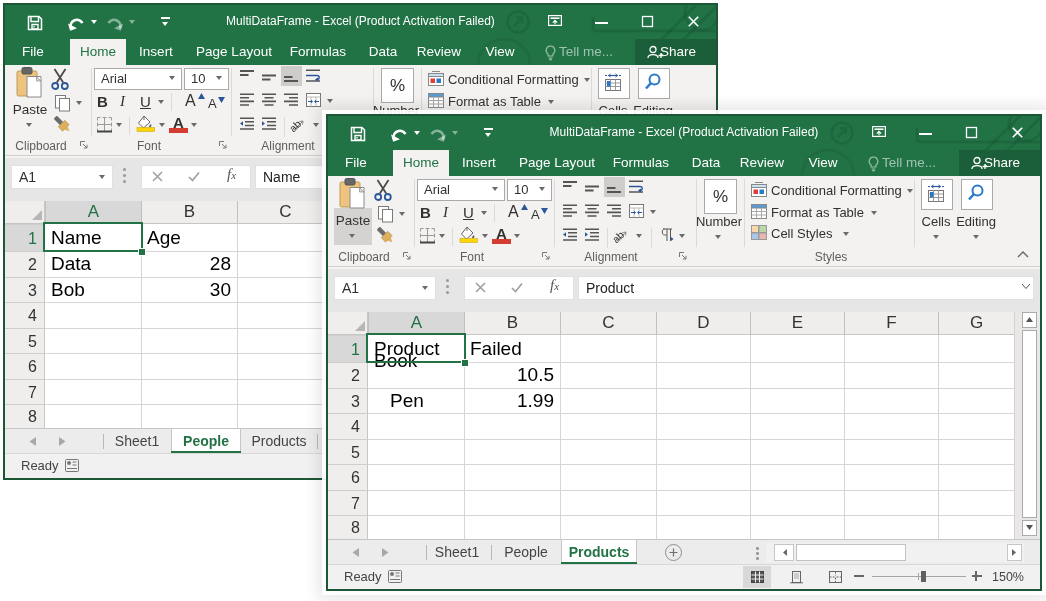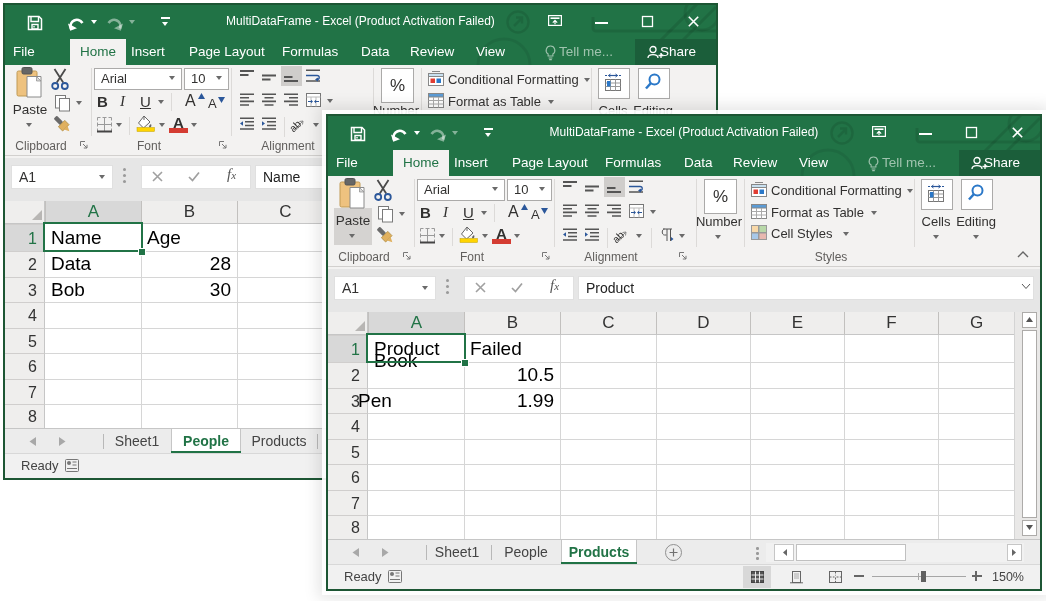--- a/index.html
+++ b/index.html
@@ -3,21 +3,21 @@
 <meta charset="utf-8">
 <style>
 html,body{margin:0;padding:0;}
 body{width:1046px;height:601px;background:#fff;overflow:hidden;position:relative;
   font-family:"Liberation Sans",sans-serif;-webkit-font-smoothing:antialiased;}
 .win{position:absolute;background:#f3f2f1;}
 .abs{position:absolute;}
 .tb{position:absolute;left:0;top:0;right:0;height:36px;overflow:hidden;}
 .tabrow{position:absolute;left:0;top:36px;right:0;height:26px;}
 .ttl{position:absolute;top:0;height:36px;line-height:37px;color:#fff;font-size:12px;text-align:center;white-space:nowrap;}
-.tab{position:absolute;top:0;height:26px;line-height:26px;color:#fff;font-size:13.5px;text-align:left;}
+.tab{position:absolute;top:0;height:26px;line-height:26px;color:#fff;font-size:13.5px;text-align:center;}
 .hometab{position:absolute;top:0;height:26px;background:#f3f2f1;color:#217346;font-size:13.5px;line-height:26px;text-align:center;}
 .ribbon{position:absolute;left:0;top:62px;right:0;height:90px;background:#f3f2f1;border-bottom:1px solid #d2d0ce;overflow:hidden;}
 .gdiv{position:absolute;top:3px;height:68px;width:1px;background:#dcdad8;}
 .glabel{position:absolute;top:74px;font-size:12px;color:#605e5c;text-align:center;white-space:nowrap;}
 .combo{position:absolute;background:#fff;border:1px solid #abaaa9;font-size:13px;color:#323130;}
 .fbar{position:absolute;left:0;top:155px;right:0;height:37px;background:#e6e6e6;}
 .fbox{position:absolute;top:7px;height:24px;background:#fff;border:1px solid #e0e0e0;box-sizing:border-box;}
 .grid{position:absolute;left:0;top:192px;right:0;background:#fff;overflow:hidden;}
 .colh{position:absolute;top:6px;height:23px;background:#efeeed;border-left:1px solid #c2c0be;box-sizing:border-box;
   font-size:17px;color:#333;text-align:center;line-height:22px;border-bottom:1px solid #c6c6c6;}
@@ -712,21 +712,21 @@
       <div class="gl-h" style="left:42px;width:646px;top:82px;"></div>
       <div class="gl-h" style="left:42px;width:646px;top:107px;"></div>
       <div class="gl-h" style="left:42px;width:646px;top:133px;"></div>
       <div class="gl-h" style="left:42px;width:646px;top:158px;"></div>
       <div class="gl-h" style="left:42px;width:646px;top:184px;"></div>
       <div class="gl-h" style="left:42px;width:646px;top:209px;"></div>
       <div class="cell" style="left:48px;top:32px;width:85px;">Product</div>
       <div class="cell" style="left:144px;top:32px;width:88px;">Failed</div>
       <div class="cell" style="left:48px;top:44px;width:85px;">Book</div>
       <div class="cell" style="left:138px;top:58px;width:90px;text-align:right;">10.5</div>
-      <div class="cell" style="left:32px;top:84px;width:85px;">Pen</div>
+      <div class="cell" style="left:64px;top:84px;width:85px;">Pen</div>
       <div class="cell" style="left:138px;top:84px;width:90px;text-align:right;">1.99</div>
       <div class="abs" style="left:40px;top:27px;width:100px;height:30px;border:2px solid #217346;box-sizing:border-box;"></div>
       <div class="abs" style="left:135px;top:53px;width:6px;height:6px;background:#217346;border:1px solid #fff;box-sizing:content-box;"></div>
       <div class="abs" style="left:688px;top:6px;width:26px;height:227px;background:#e9e8e7;border-left:1px solid #d4d4d4;box-sizing:border-box;"></div>
       <div class="abs" style="left:696px;top:6px;width:15px;height:16px;background:#fff;border:1px solid #adaba9;box-sizing:border-box;"></div>
       <svg class="abs" style="left:700px;top:11px" width="7" height="5" viewBox="0 0 7 5">
         <path d="M0 5 L3.5 0 L7 5 Z" fill="#555"></path>
       </svg>
       <div class="abs" style="left:696px;top:214px;width:15px;height:16px;background:#fff;border:1px solid #adaba9;box-sizing:border-box;"></div>
       <svg class="abs" style="left:700px;top:219px" width="7" height="5" viewBox="0 0 7 5">

